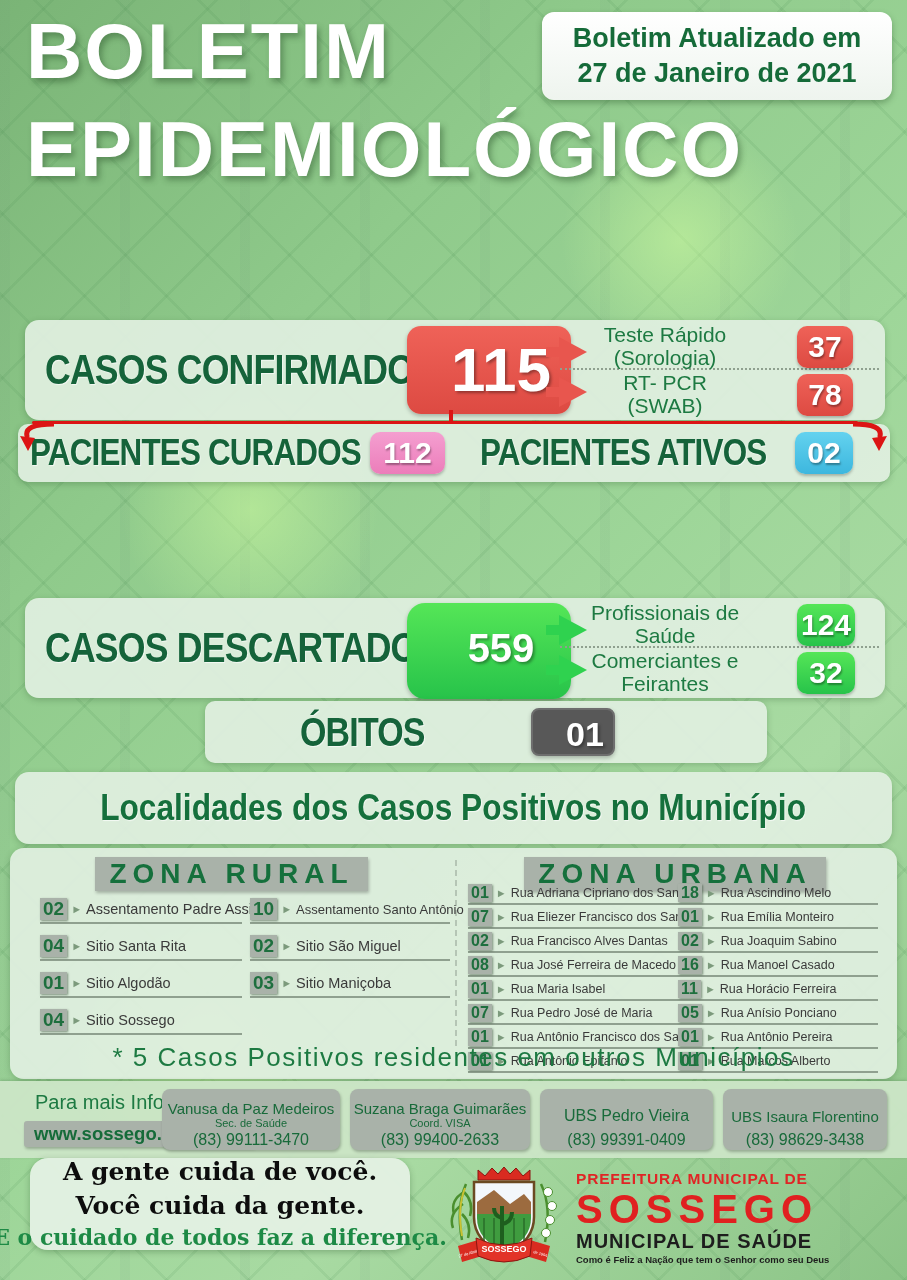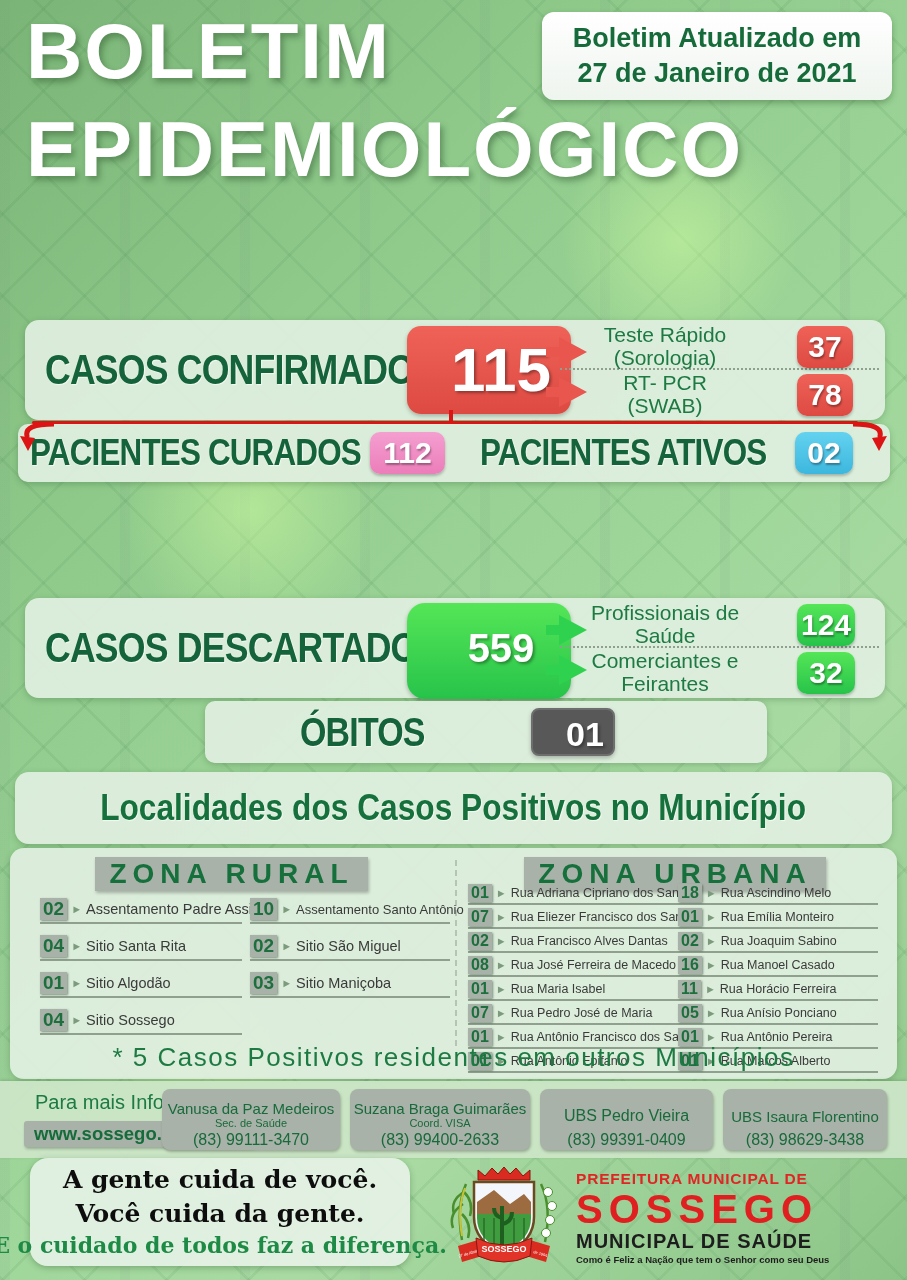--- a/index.html
+++ b/index.html
@@ -61,21 +61,21 @@
     background:rgba(203,229,198,0.96);box-shadow:0 -1px 3px rgba(30,70,30,0.2);}
   .contact-box{position:absolute;top:8px;height:61px;background:#a9b2a9;border-radius:8px;
     display:flex;flex-direction:column;justify-content:flex-end;align-items:center;
     color:#186a3a;box-shadow:1px 2px 3px rgba(0,0,0,0.25);}
   .c-name{font-size:15px;line-height:1.15;}
   .c-role{font-size:11px;line-height:1.2;}
   .c-phone{font-size:16px;line-height:1.25;}
   .web-badge{position:absolute;left:24px;top:40px;background:#a9b2a9;color:#156b39;
     font-weight:bold;font-size:18.5px;padding:2px 10px;border-radius:3px;
     box-shadow:1px 2px 3px rgba(0,0,0,0.25);}
-  .slogan-panel{position:absolute;left:30px;top:1158px;width:380px;height:108px;border-radius:18px;
+  .slogan-panel{position:absolute;left:30px;top:1158px;width:380px;height:92px;border-radius:18px;
     background:rgba(228,241,228,0.95);box-shadow:0 2px 6px rgba(30,70,30,0.3);
     display:flex;flex-direction:column;justify-content:center;align-items:center;}
   .slogan-panel div{line-height:1.35;white-space:nowrap;}
   .sl-black{font-size:25px;color:#0d0d0d;}
   .sl-green{font-size:22px;color:#1d8a45;}
   .org-block{position:absolute;left:576px;top:1170px;width:320px;}
   .org-l1{color:#e02525;font-weight:bold;font-size:15.5px;letter-spacing:0.8px;white-space:nowrap;}
   .org-l2{color:#e02020;font-weight:bold;font-size:40px;letter-spacing:6px;line-height:1.05;white-space:nowrap;}
   .org-l3{color:#1d1d1d;font-weight:bold;font-size:20px;letter-spacing:1px;white-space:nowrap;}
   .org-l4{color:#1d1d1d;font-weight:bold;font-size:9.5px;margin-top:1px;white-space:nowrap;}

